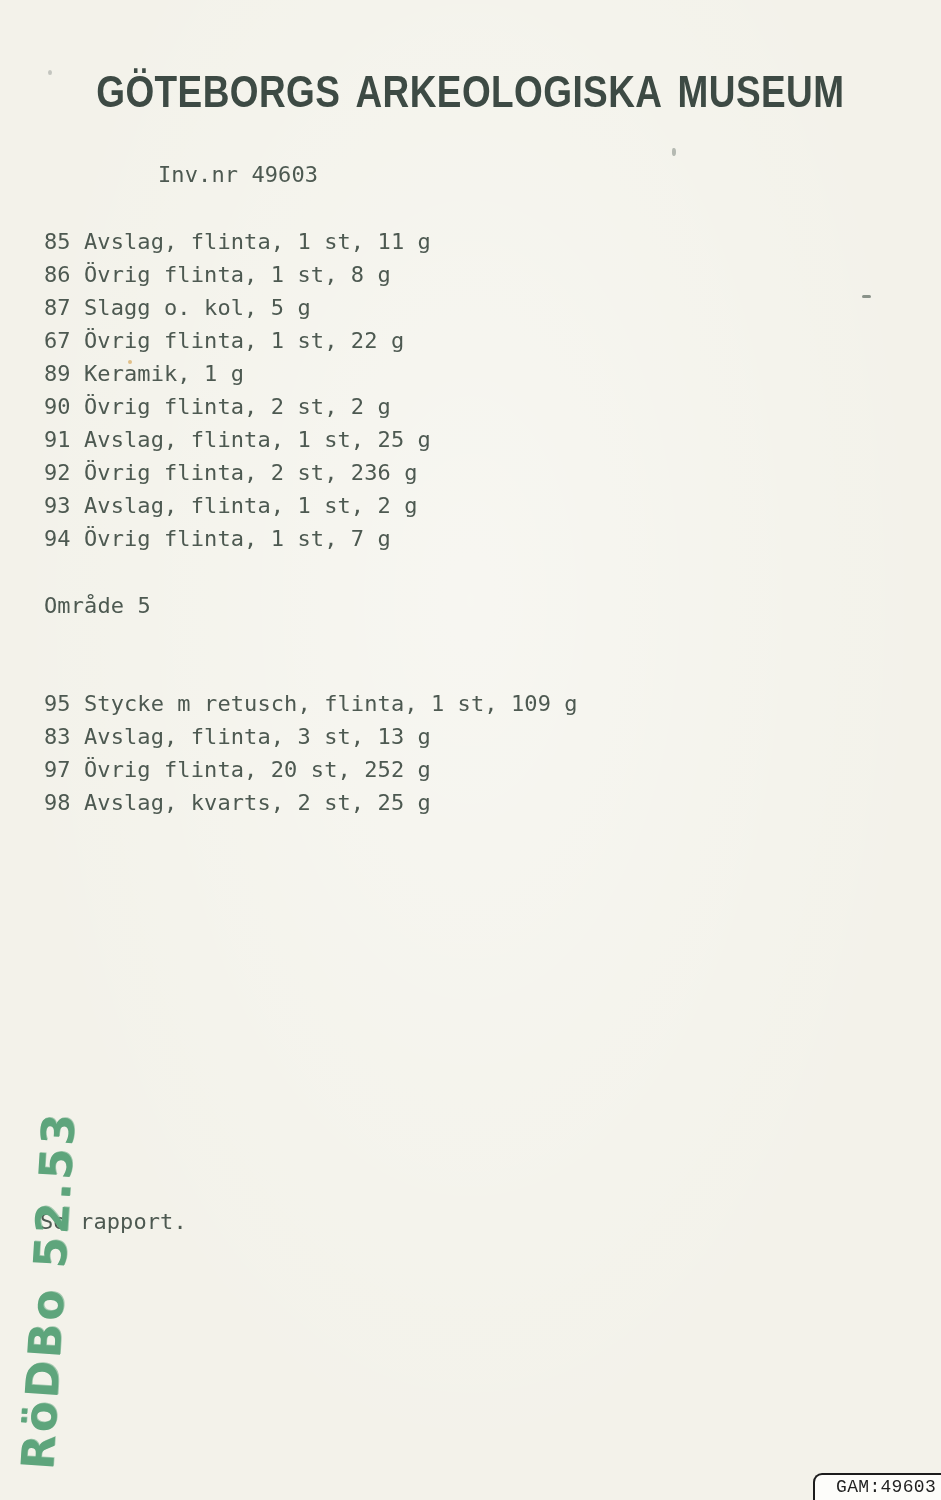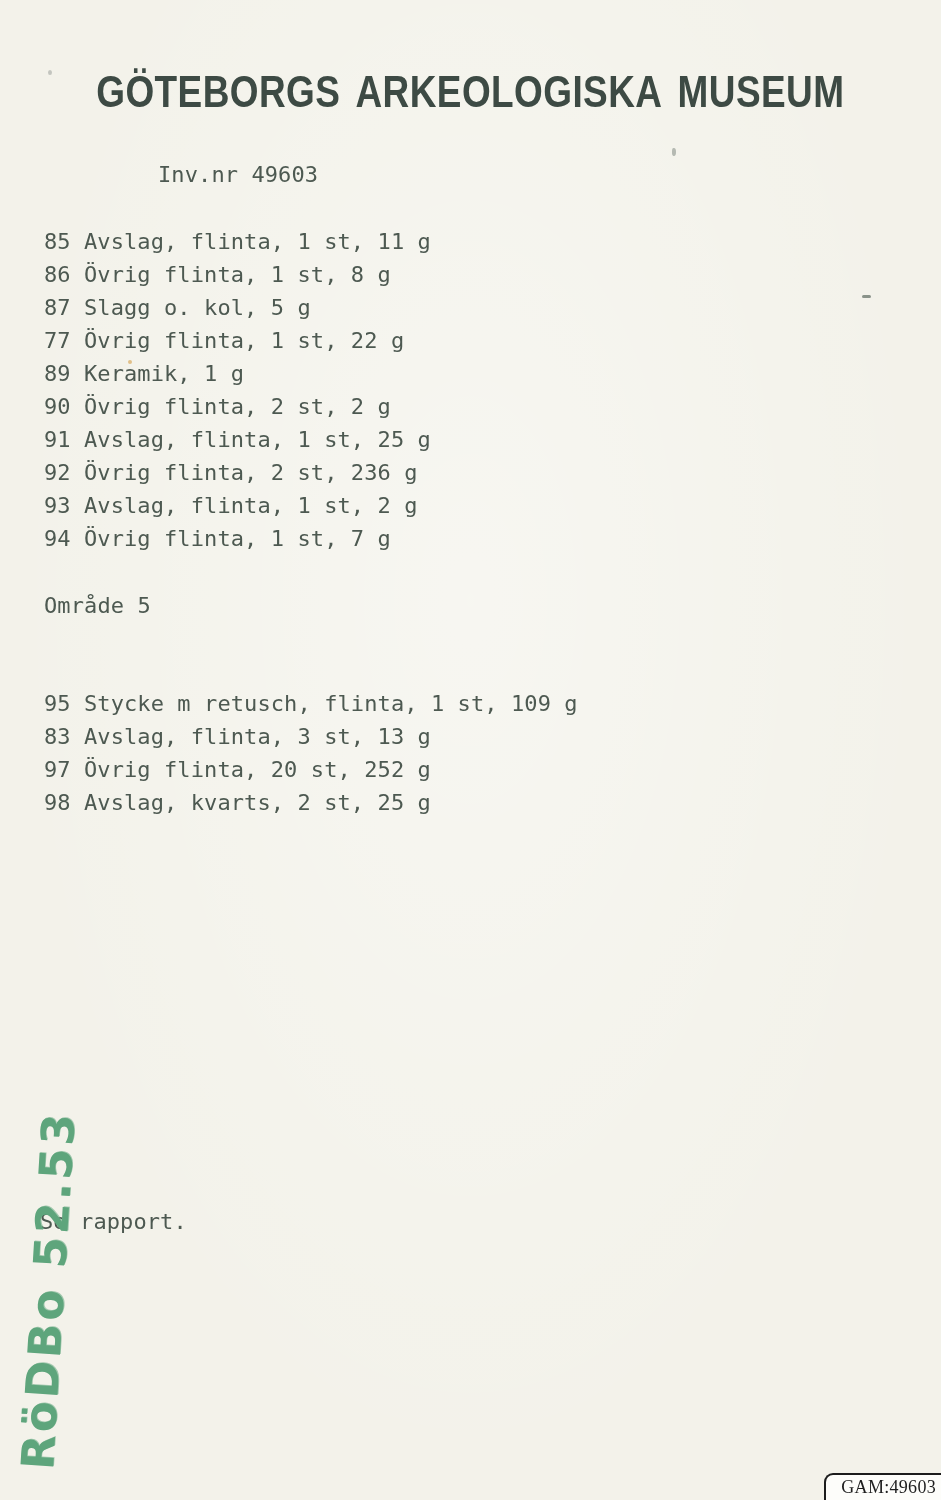--- a/index.html
+++ b/index.html
@@ -105,22 +105,22 @@
   
   .stamp {
     position: absolute;
     right: 0;
     bottom: 0;
     background: #fdfdfa;
     border: 2px solid #1c1c1c;
     border-right: none;
     border-bottom: none;
     border-top-left-radius: 9px;
-    padding: 2px 5px 3px 15px;
-    font-family: Liberation Serif, serif;
+    padding: 2px 5px 3px 21px;
+    font-family: Liberation Mono, monospace;
     font-size: 18px;
     line-height: 20px;
     color: #1f1f1f;
     letter-spacing: 0.3px;
   }
 
   
   .speck {
     position: absolute;
     border-radius: 50%;
@@ -149,21 +149,21 @@
     </div>
     <div class="mono entry-line">
       <span>86</span>
       <span>Övrig flinta, 1 st, 8 g</span>
     </div>
     <div class="mono entry-line">
       <span>87</span>
       <span>Slagg o. kol, 5 g</span>
     </div>
     <div class="mono entry-line">
-      <span>77</span>
+      <span>67</span>
       <span>Övrig flinta, 1 st, 22 g</span>
     </div>
     <div class="mono entry-line">
       <span>89</span>
       <span>Keramik, 1 g</span>
     </div>
     <div class="mono entry-line">
       <span>90</span>
       <span>Övrig flinta, 2 st, 2 g</span>
     </div>

